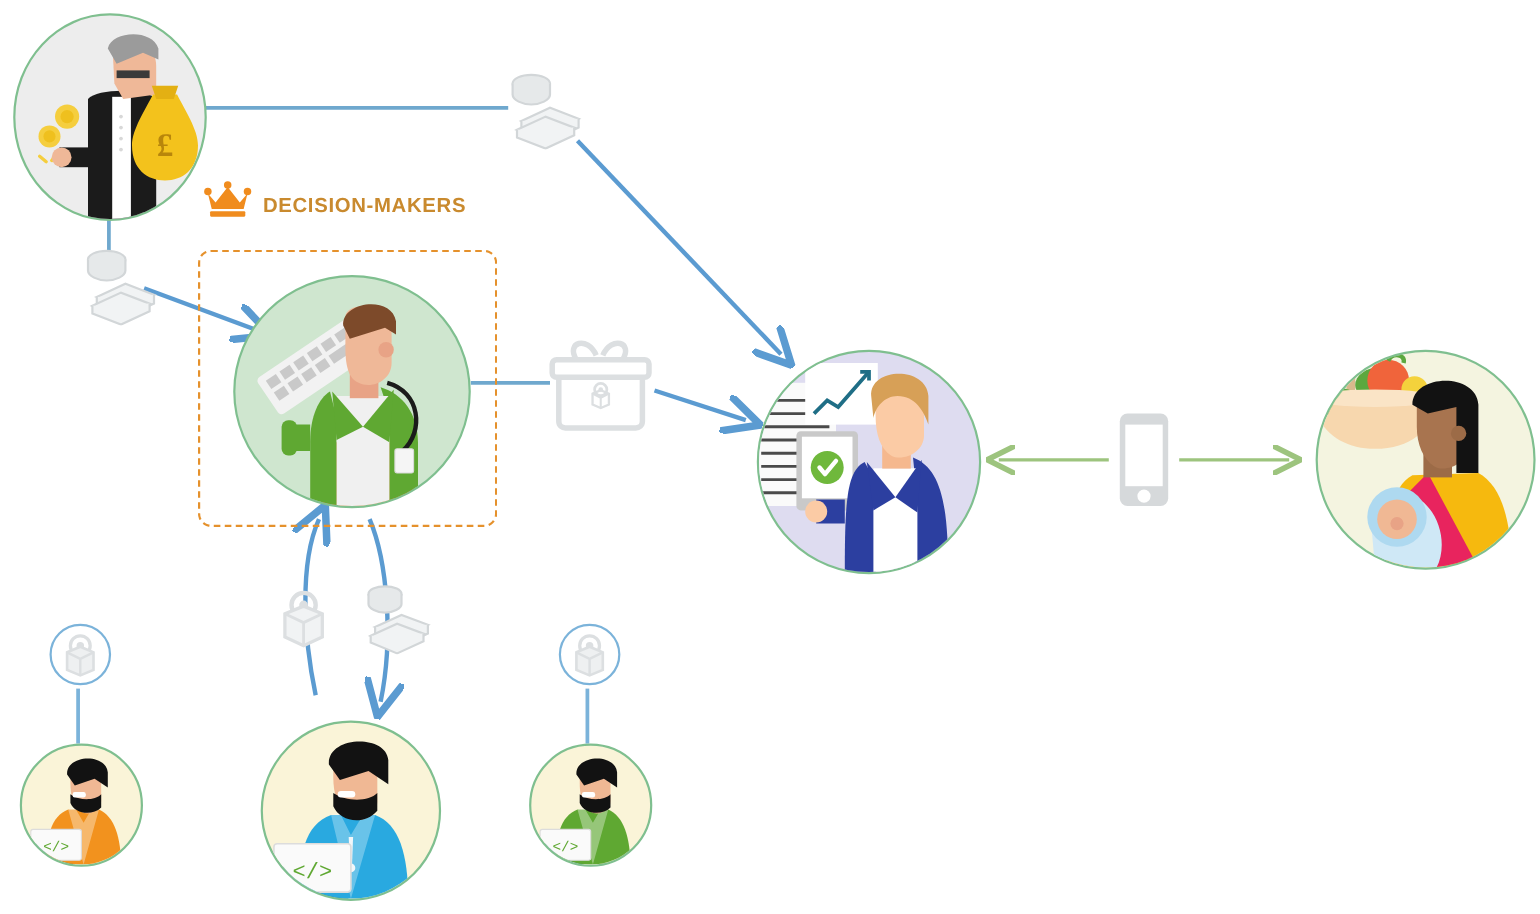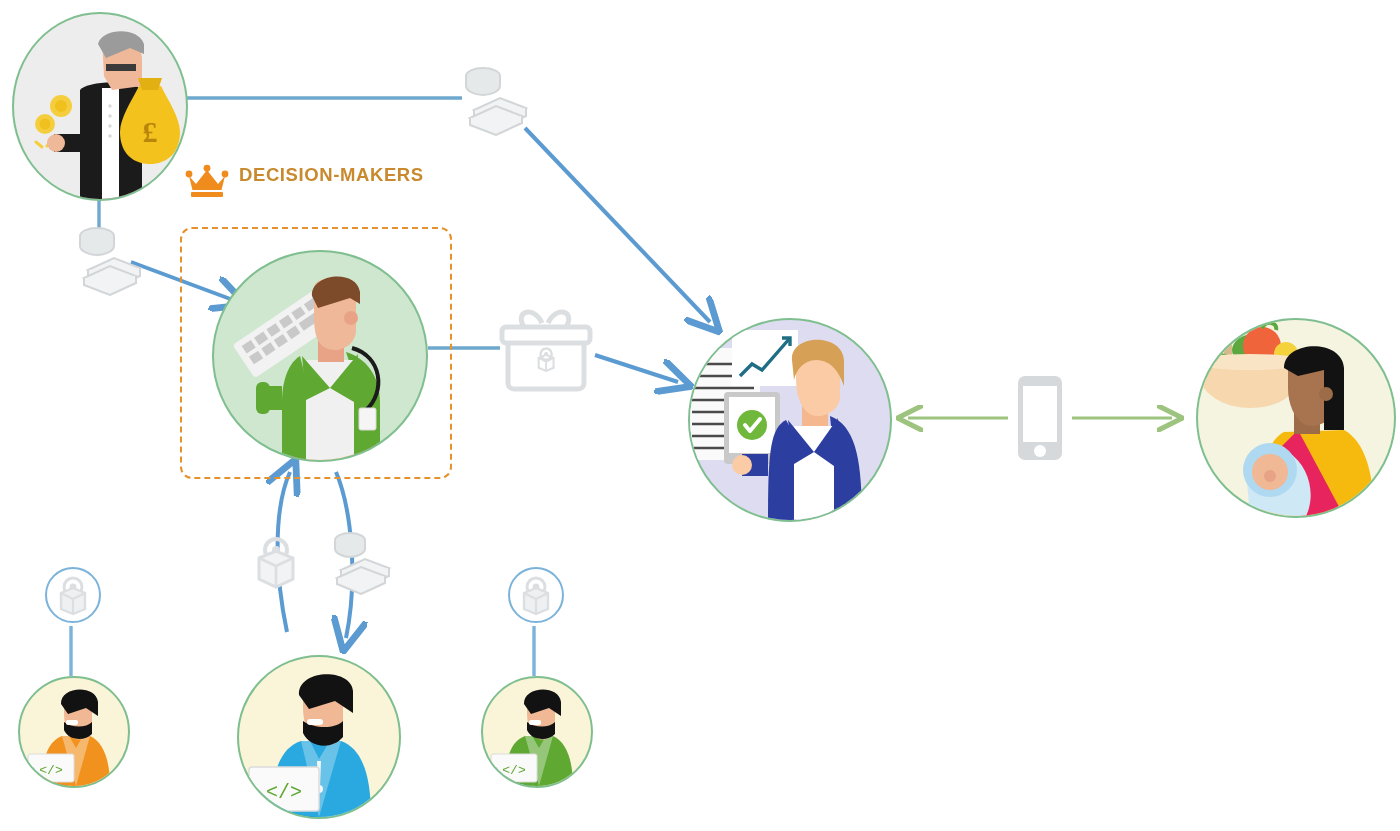--- a/index.html
+++ b/index.html
@@ -26,21 +26,21 @@
   .group-box{
     position:absolute;
     border:2px dashed #E5912C;
     border-radius:12px;
     box-sizing:border-box;
     background:transparent;
   }
   .group-label{
     position:absolute;
     display:flex;
-    align-items:flex-start;
+    align-items:flex-end;
     gap:10px;
     white-space:nowrap;
   }
   .group-label .txt{
     font-size:18.5px;
     font-weight:700;
     letter-spacing:.6px;
     color:#C98A2E;
     font-family:"Liberation Sans","DejaVu Sans",sans-serif;
   }

